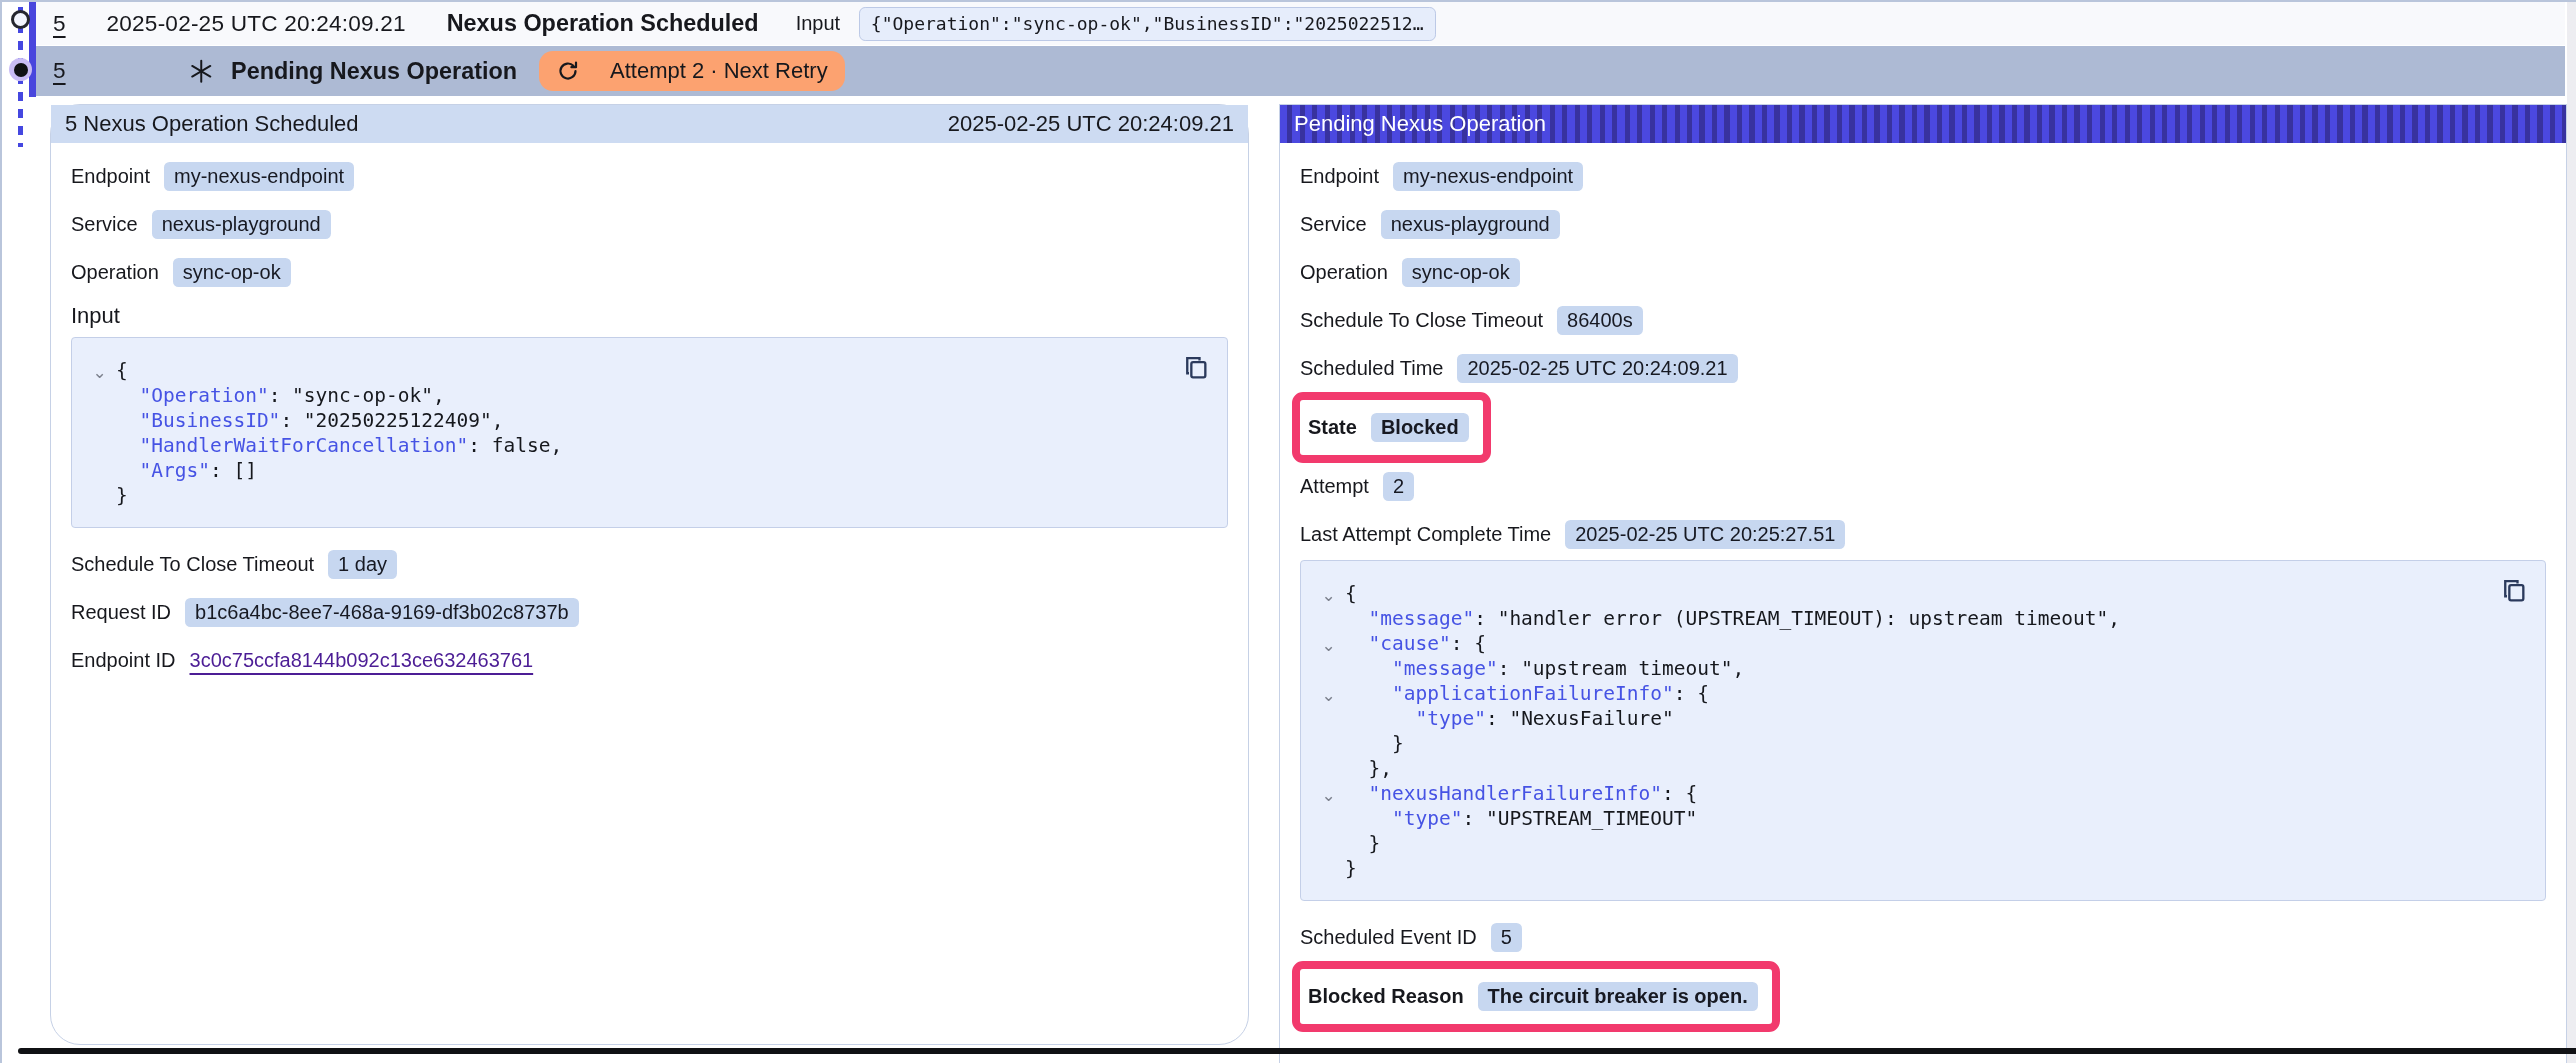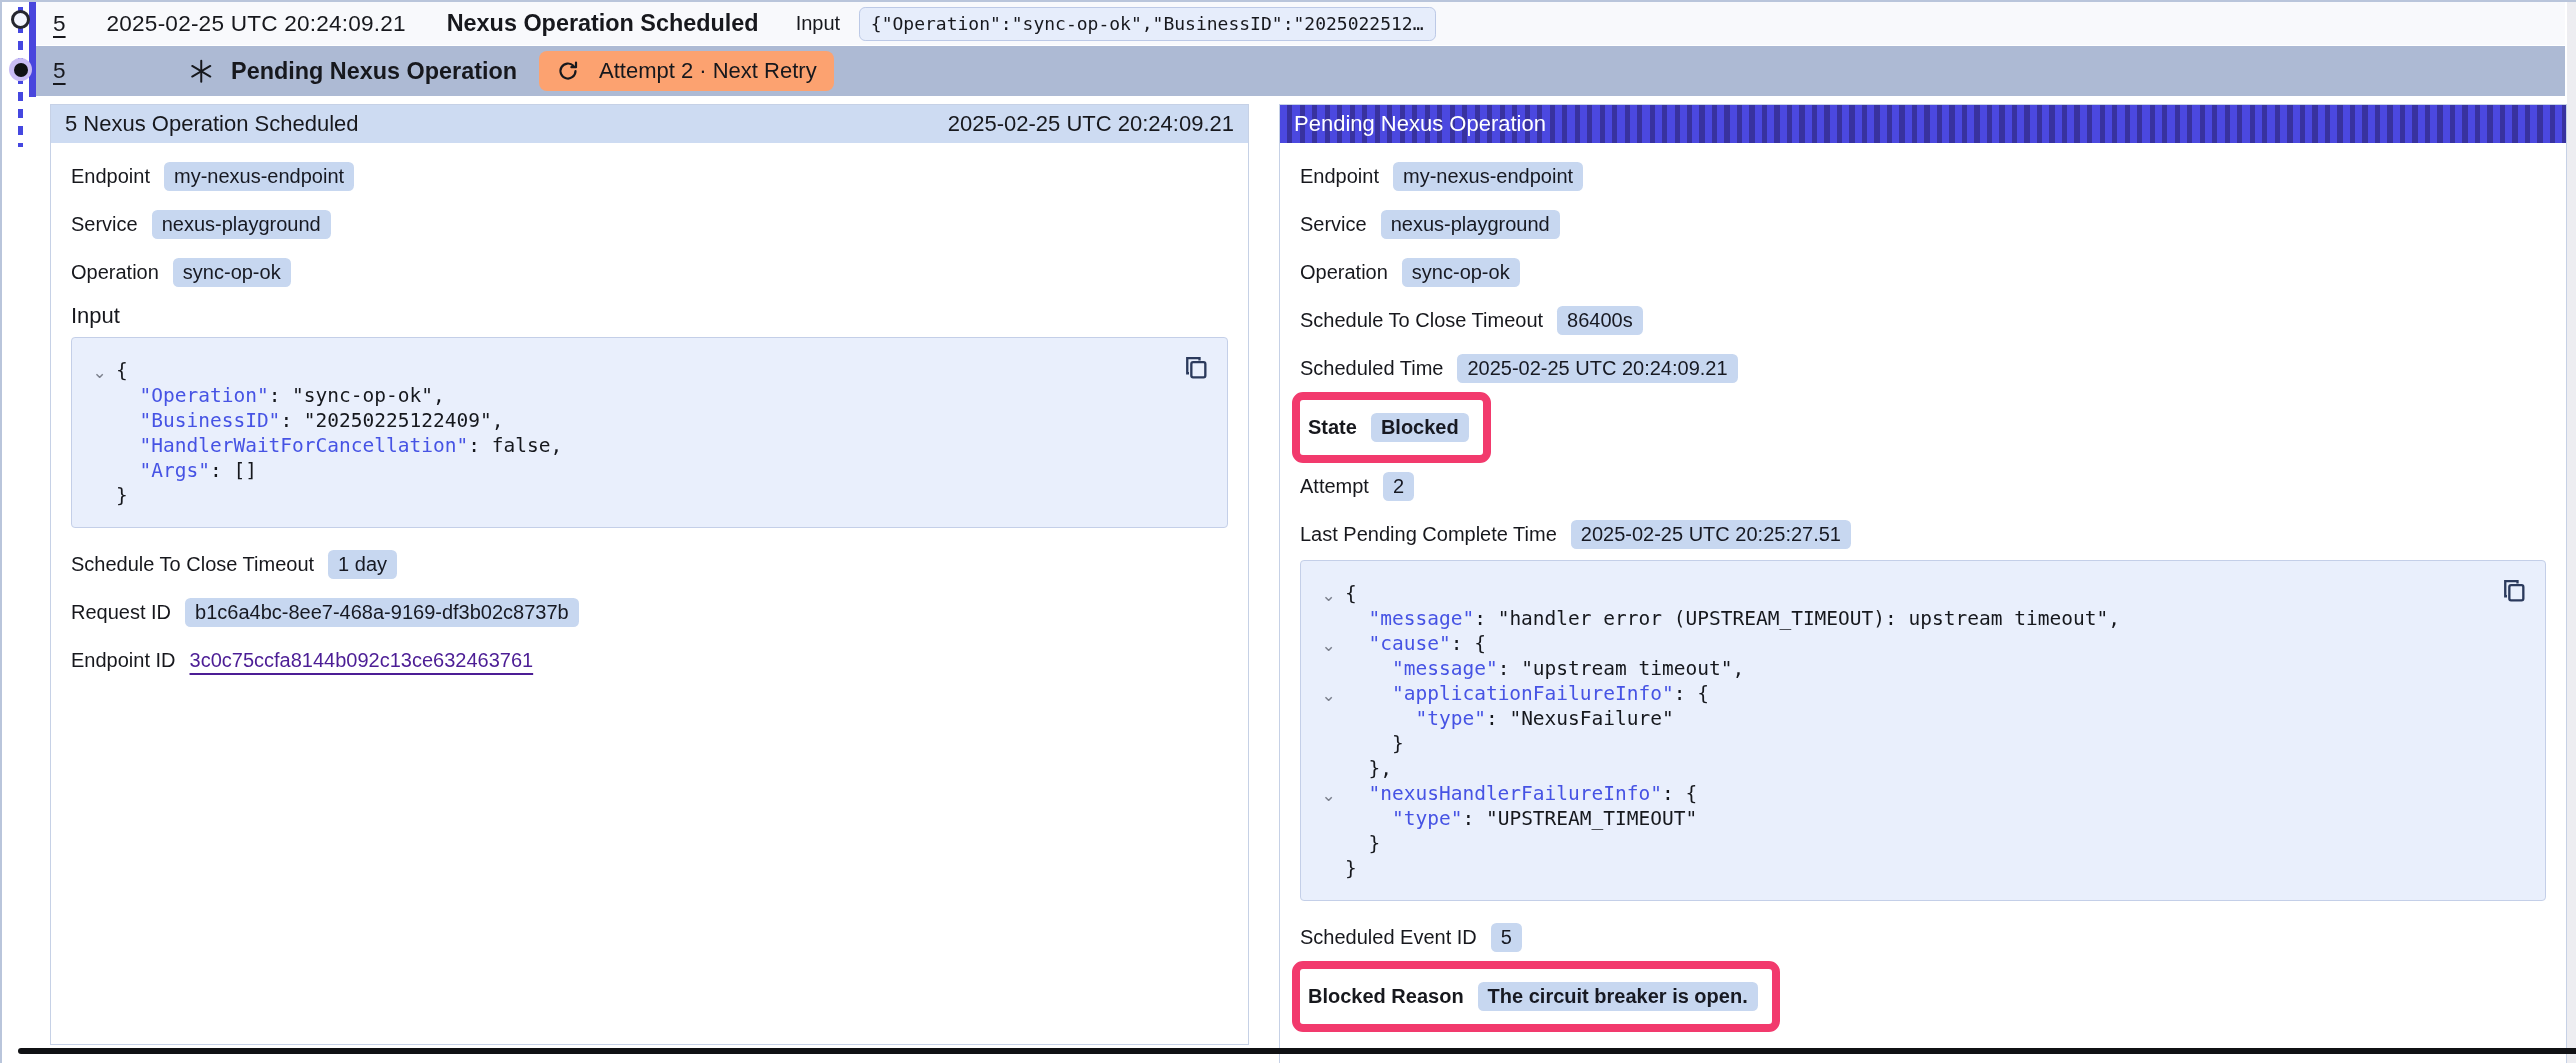--- a/index.html
+++ b/index.html
@@ -26,27 +26,27 @@
   .row-event { top:0; height:43px; background:#f8f9fc; font-size:22.6px; }
   .row-pending { top:44px; height:50px; background:#adbad4; font-size:22.6px; }
   .ev-id { margin-left:17px; text-decoration:underline; text-underline-offset:4.7px; color:#17181d; font-weight:500; }
   .ev-time { margin-left:41px; letter-spacing:0.2px; }
   .ev-title { margin-left:41px; font-weight:700; font-size:23.4px; }
   .ev-input-label { margin-left:37px; font-size:20px; }
   .ev-input-chip { margin-left:18.7px; font-family:"DejaVu Sans Mono", monospace; font-size:18px;
     background:#e6edfb; border:1.6px solid #bcc9e6; border-radius:6.2px; padding:5.5px 11px; white-space:pre; }
   .pend-icon { margin-left:122px; width:26.5px; height:26.5px; }
   .pend-title { margin-left:17px; font-weight:700; font-size:23.4px; }
-  .retry-badge { margin-left:22px; background:#fca270; border-radius:8px; padding:7px 17px;
-    display:flex; align-items:center; gap:19px; font-size:22px; color:#16181d; }
+  .retry-badge { margin-left:22px; background:#fca270; border-radius:14px; padding:7px 17px;
+    display:flex; align-items:center; gap:30px; font-size:22px; color:#16181d; }
   .retry-badge svg { width:24px; height:24px; }
 
   
   .panel { position:absolute; top:102px; background:#ffffff; border:1.6px solid #c6d1e6; }
-  .panel-left  { left:48px;  width:1199px; height:941px; }
+  .panel-left  { left:48px;  width:1199px; height:941px;border-radius:30px; }
   .panel-right { left:1277px; width:1288px; height:961px; border-bottom:none; overflow:hidden; }
   .panel-head { height:38px; display:flex; align-items:center; justify-content:space-between;
     padding:0 14px; font-size:22px; }
   .panel-left .panel-head { background:#cddbf2; }
   .panel-head-striped { background:repeating-linear-gradient(90deg,#4b48e0 0 7px,#38329f 7px 12.5px);
     color:#ffffff; }
   .panel-body { padding:9.4px 20px 0 20px; }
 
   .frow { height:48px; display:flex; align-items:center; font-size:20px; }
   .flabel { margin-right:14px; }
@@ -183,21 +183,21 @@
           </div><div class="frow">
             <span class="flabel">Scheduled Time</span>
             <span class="chip">2025-02-25 UTC 20:24:09.21</span>
           </div><div class="annot"><div class="frow">
               <span class="flabel">State</span>
               <span class="chip">Blocked</span>
             </div></div><div class="frow">
             <span class="flabel">Attempt</span>
             <span class="chip">2</span>
           </div><div class="frow">
-            <span class="flabel">Last Pending Complete Time</span>
+            <span class="flabel">Last Attempt Complete Time</span>
             <span class="chip">2025-02-25 UTC 20:25:27.51</span>
           </div></div>
       <div class="codeblock">
         <svg class="copy-btn" viewBox="0 0 24 24">
           <rect x="8" y="7" width="12" height="13" rx="1.5" fill="none" stroke="#2b3a5c" stroke-width="2"></rect>
           <path d="M6 16.5 H4.5 V3.5 H15 V5.5" fill="none" stroke="#2b3a5c" stroke-width="2"></path>
         </svg>
         <div id="rp-code">
             <div class="cl"><span class="chev">⌄</span><span><span class="tk-p">{</span></span></div>
             <div class="cl"><span class="chev"></span><span><span class="tk-p">  </span><span class="tk-k">"message"</span><span class="tk-p">: </span><span class="tk-v">"handler error (UPSTREAM_TIMEOUT): upstream timeout"</span><span class="tk-p">,</span></span></div>

